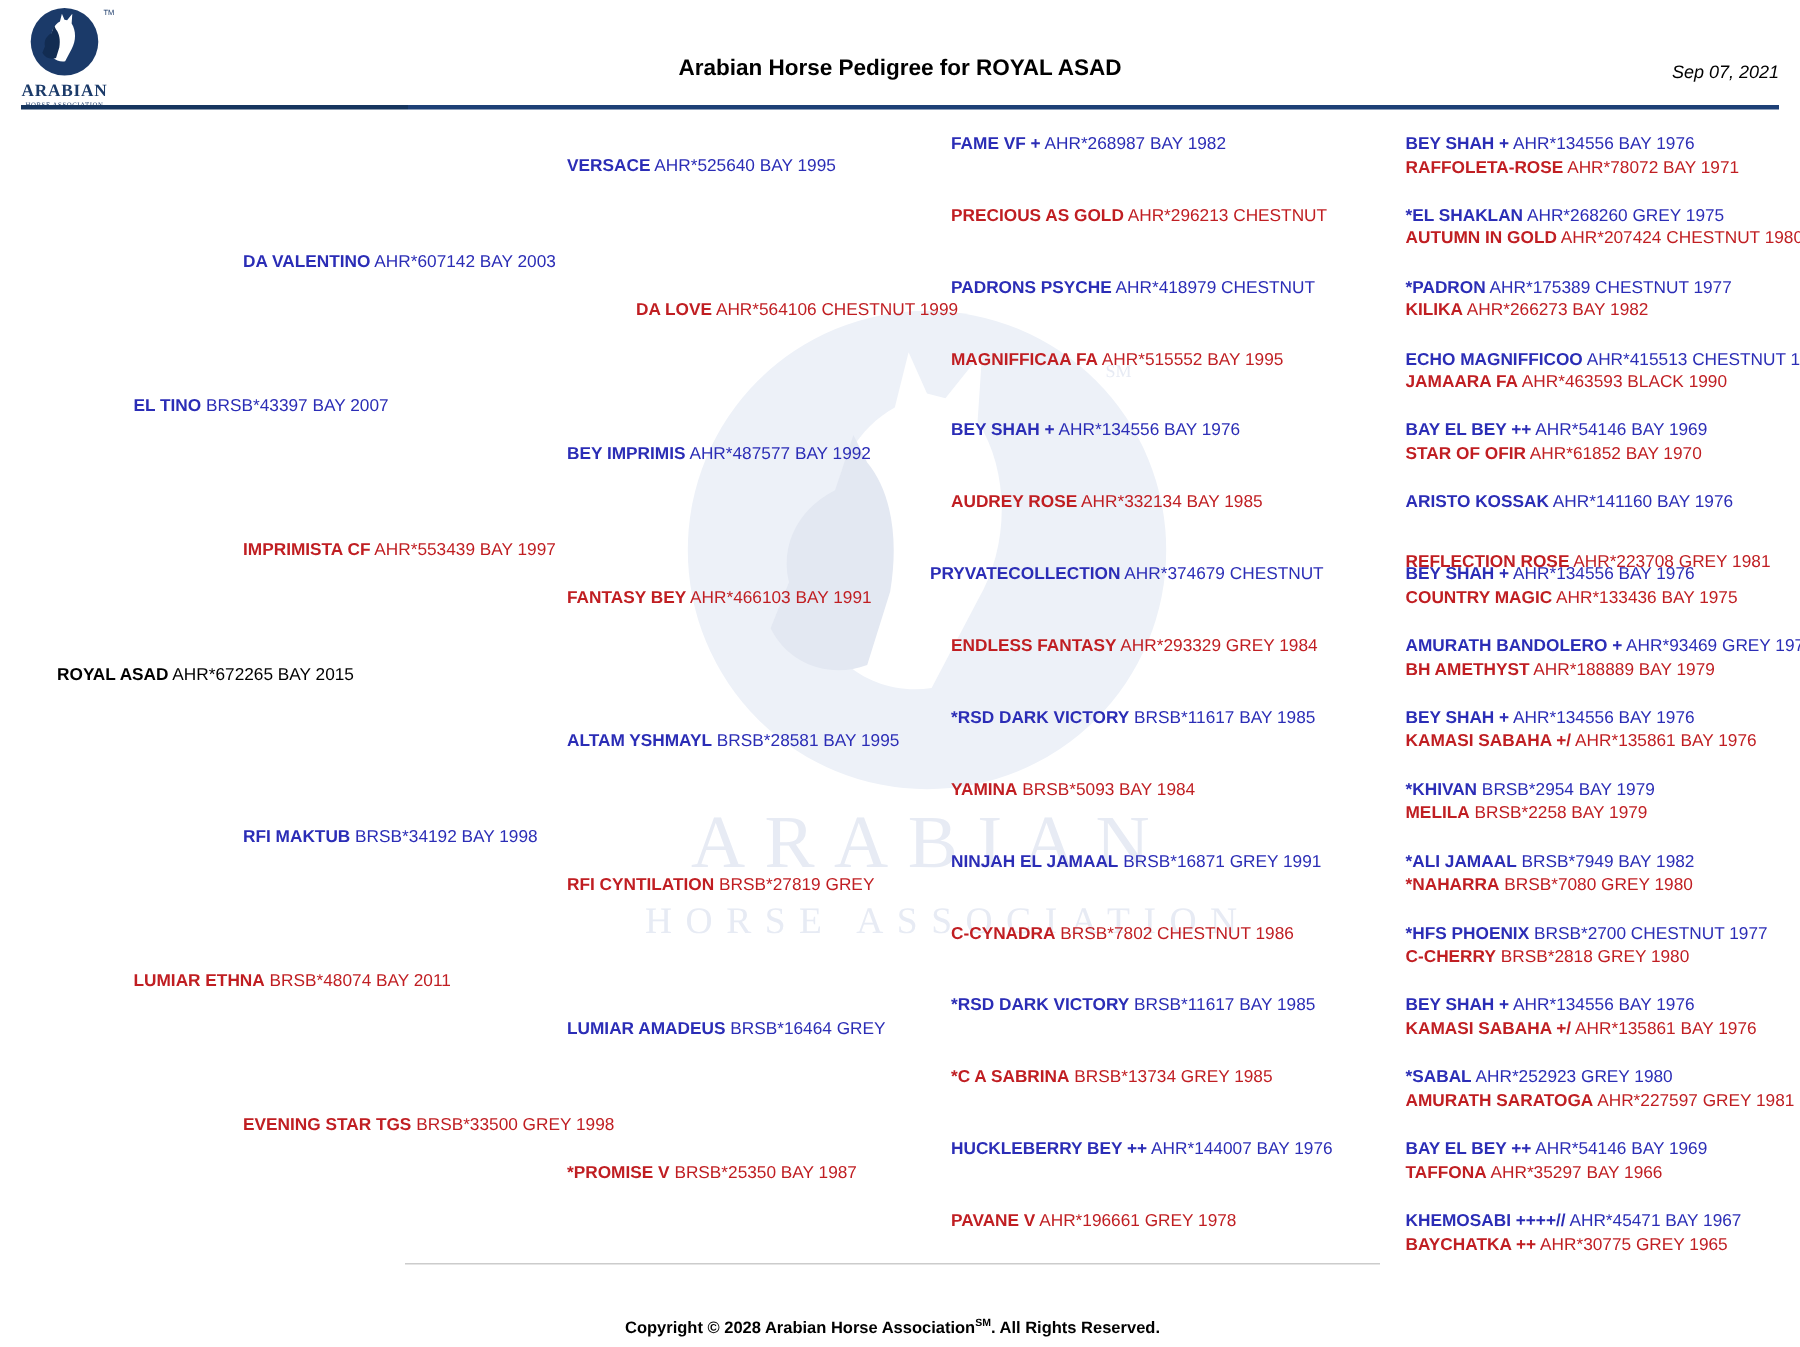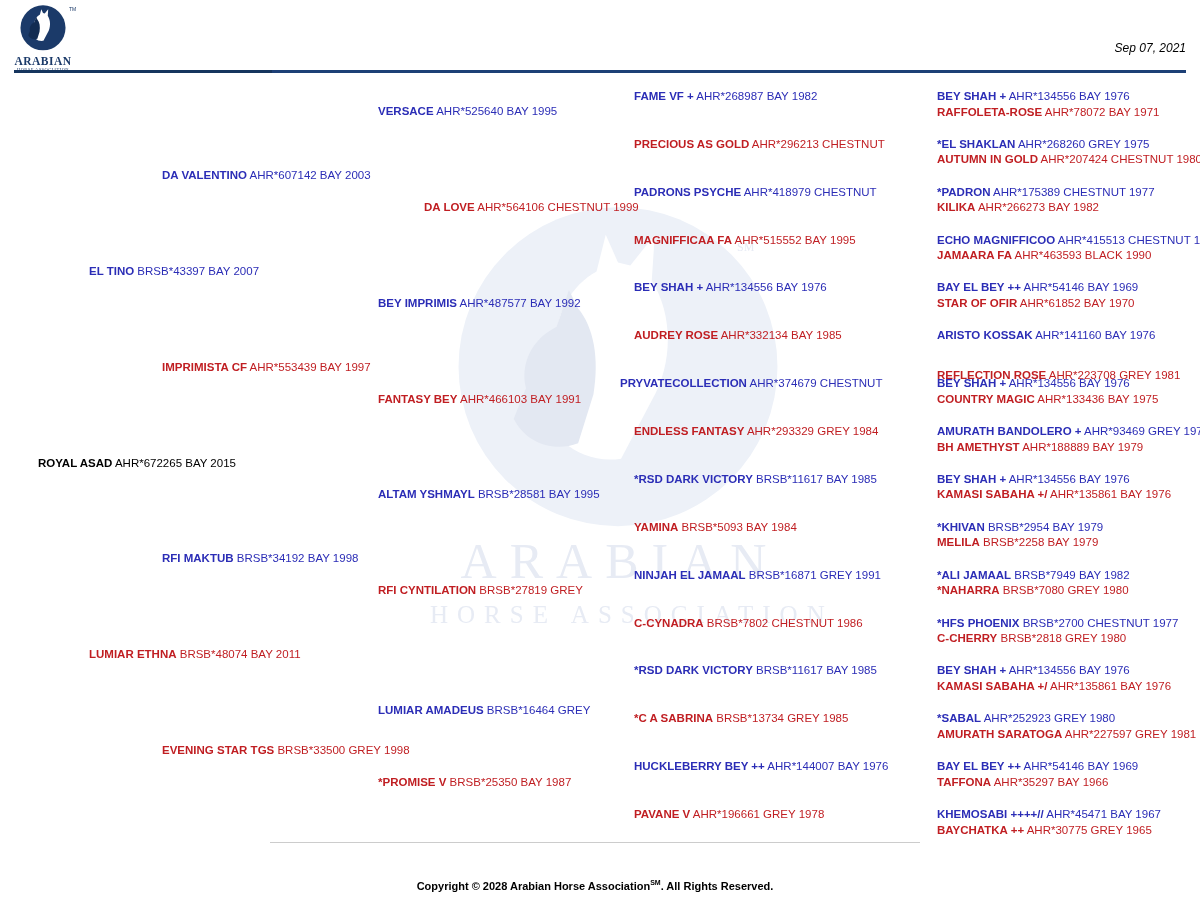--- a/index.html
+++ b/index.html
@@ -58,38 +58,39 @@
   <div class="logo">
     <svg width="52" height="52" viewBox="0 0 120 120">
       <circle cx="60" cy="55" r="52" fill="#1b3a69"></circle>
       <path fill="#ffffff" d="M56 12 L53 24 C44 29 39 39 40 50 L35 65 C36 78 48 87 61 85 L71 66 C78 54 78 38 71 27 L72 12 L64 22 L60 21 Z"></path>
       <path fill="#122c52" d="M44 30 L40 42 C32 46 28 54 30 62 L26 72 C30 80 39 83 47 80 L52 64 C54 52 52 42 47 36 Z"></path>
     </svg>
     <span class="logo-tm">TM</span>
     <div class="logo-word">ARABIAN</div>
     <div class="logo-sub">HORSE ASSOCIATION</div>
   </div>
+  <div class="title">Arabian Horse Pedigree for ROYAL ASAD</div>
   <div class="date">Sep 07, 2021</div>
   <div class="header-rule"></div>
 
   <div id="pedigree">
-      <div class="entry" style="left: 17px; top: 456px; color: rgb(0, 0, 0); padding-left: 21px;"><span class="nm">ROYAL ASAD</span><span class="inf"> AHR*672265 BAY 2015</span></div>
+      <div class="entry" style="left: 17px; top: 443px; color: rgb(0, 0, 0); padding-left: 21px;"><span class="nm">ROYAL ASAD</span><span class="inf"> AHR*672265 BAY 2015</span></div>
       <div class="entry" style="left: 89px; top: 264px; color: rgb(43, 45, 182);"><span class="nm">EL TINO</span><span class="inf"> BRSB*43397 BAY 2007</span></div>
       <div class="entry" style="left: 89px; top: 647px; color: rgb(192, 30, 34);"><span class="nm">LUMIAR ETHNA</span><span class="inf"> BRSB*48074 BAY 2011</span></div>
       <div class="entry" style="left: 162px; top: 168px; color: rgb(43, 45, 182);"><span class="nm">DA VALENTINO</span><span class="inf"> AHR*607142 BAY 2003</span></div>
       <div class="entry" style="left: 162px; top: 360px; color: rgb(192, 30, 34);"><span class="nm">IMPRIMISTA CF</span><span class="inf"> AHR*553439 BAY 1997</span></div>
       <div class="entry" style="left: 162px; top: 551px; color: rgb(43, 45, 182);"><span class="nm">RFI MAKTUB</span><span class="inf"> BRSB*34192 BAY 1998</span></div>
       <div class="entry" style="left: 162px; top: 743px; color: rgb(192, 30, 34);"><span class="nm">EVENING STAR TGS</span><span class="inf"> BRSB*33500 GREY 1998</span></div>
       <div class="entry" style="left: 378px; top: 104px; color: rgb(43, 45, 182);"><span class="nm">VERSACE</span><span class="inf"> AHR*525640 BAY 1995</span></div>
       <div class="entry" style="left: 378px; top: 200px; color: rgb(192, 30, 34); padding-left: 46px;"><span class="nm">DA LOVE</span><span class="inf"> AHR*564106 CHESTNUT 1999</span></div>
       <div class="entry" style="left: 378px; top: 296px; color: rgb(43, 45, 182);"><span class="nm">BEY IMPRIMIS</span><span class="inf"> AHR*487577 BAY 1992</span></div>
       <div class="entry" style="left: 378px; top: 392px; color: rgb(192, 30, 34);"><span class="nm">FANTASY BEY</span><span class="inf"> AHR*466103 BAY 1991</span></div>
       <div class="entry" style="left: 378px; top: 487px; color: rgb(43, 45, 182);"><span class="nm">ALTAM YSHMAYL</span><span class="inf"> BRSB*28581 BAY 1995</span></div>
       <div class="entry" style="left: 378px; top: 583px; color: rgb(192, 30, 34);"><span class="nm">RFI CYNTILATION</span><span class="inf"> BRSB*27819 GREY</span></div>
-      <div class="entry" style="left: 378px; top: 679px; color: rgb(43, 45, 182); margin-top: 24px;"><span class="nm">LUMIAR AMADEUS</span><span class="inf"> BRSB*16464 GREY</span></div>
+      <div class="entry" style="left: 378px; top: 679px; color: rgb(43, 45, 182);"><span class="nm">LUMIAR AMADEUS</span><span class="inf"> BRSB*16464 GREY</span></div>
       <div class="entry" style="left: 378px; top: 775px; color: rgb(192, 30, 34);"><span class="nm">*PROMISE V</span><span class="inf"> BRSB*25350 BAY 1987</span></div>
       <div class="entry" style="left: 634px; top: 89px; color: rgb(43, 45, 182);"><span class="nm">FAME VF +</span><span class="inf"> AHR*268987 BAY 1982</span></div>
       <div class="entry" style="left: 634px; top: 137px; color: rgb(192, 30, 34);"><span class="nm">PRECIOUS AS GOLD</span><span class="inf"> AHR*296213 CHESTNUT</span></div>
       <div class="entry" style="left: 634px; top: 185px; color: rgb(43, 45, 182);"><span class="nm">PADRONS PSYCHE</span><span class="inf"> AHR*418979 CHESTNUT</span></div>
       <div class="entry" style="left: 634px; top: 233px; color: rgb(192, 30, 34);"><span class="nm">MAGNIFFICAA FA</span><span class="inf"> AHR*515552 BAY 1995</span></div>
       <div class="entry" style="left: 634px; top: 280px; color: rgb(43, 45, 182);"><span class="nm">BEY SHAH +</span><span class="inf"> AHR*134556 BAY 1976</span></div>
       <div class="entry" style="left: 634px; top: 328px; color: rgb(192, 30, 34);"><span class="nm">AUDREY ROSE</span><span class="inf"> AHR*332134 BAY 1985</span></div>
       <div class="entry" style="left: 620px; top: 376px; color: rgb(43, 45, 182);"><span class="nm">PRYVATECOLLECTION</span><span class="inf"> AHR*374679 CHESTNUT</span></div>
       <div class="entry" style="left: 634px; top: 424px; color: rgb(192, 30, 34);"><span class="nm">ENDLESS FANTASY</span><span class="inf"> AHR*293329 GREY 1984</span></div>
       <div class="entry" style="left: 634px; top: 472px; color: rgb(43, 45, 182);"><span class="nm">*RSD DARK VICTORY</span><span class="inf"> BRSB*11617 BAY 1985</span></div>

